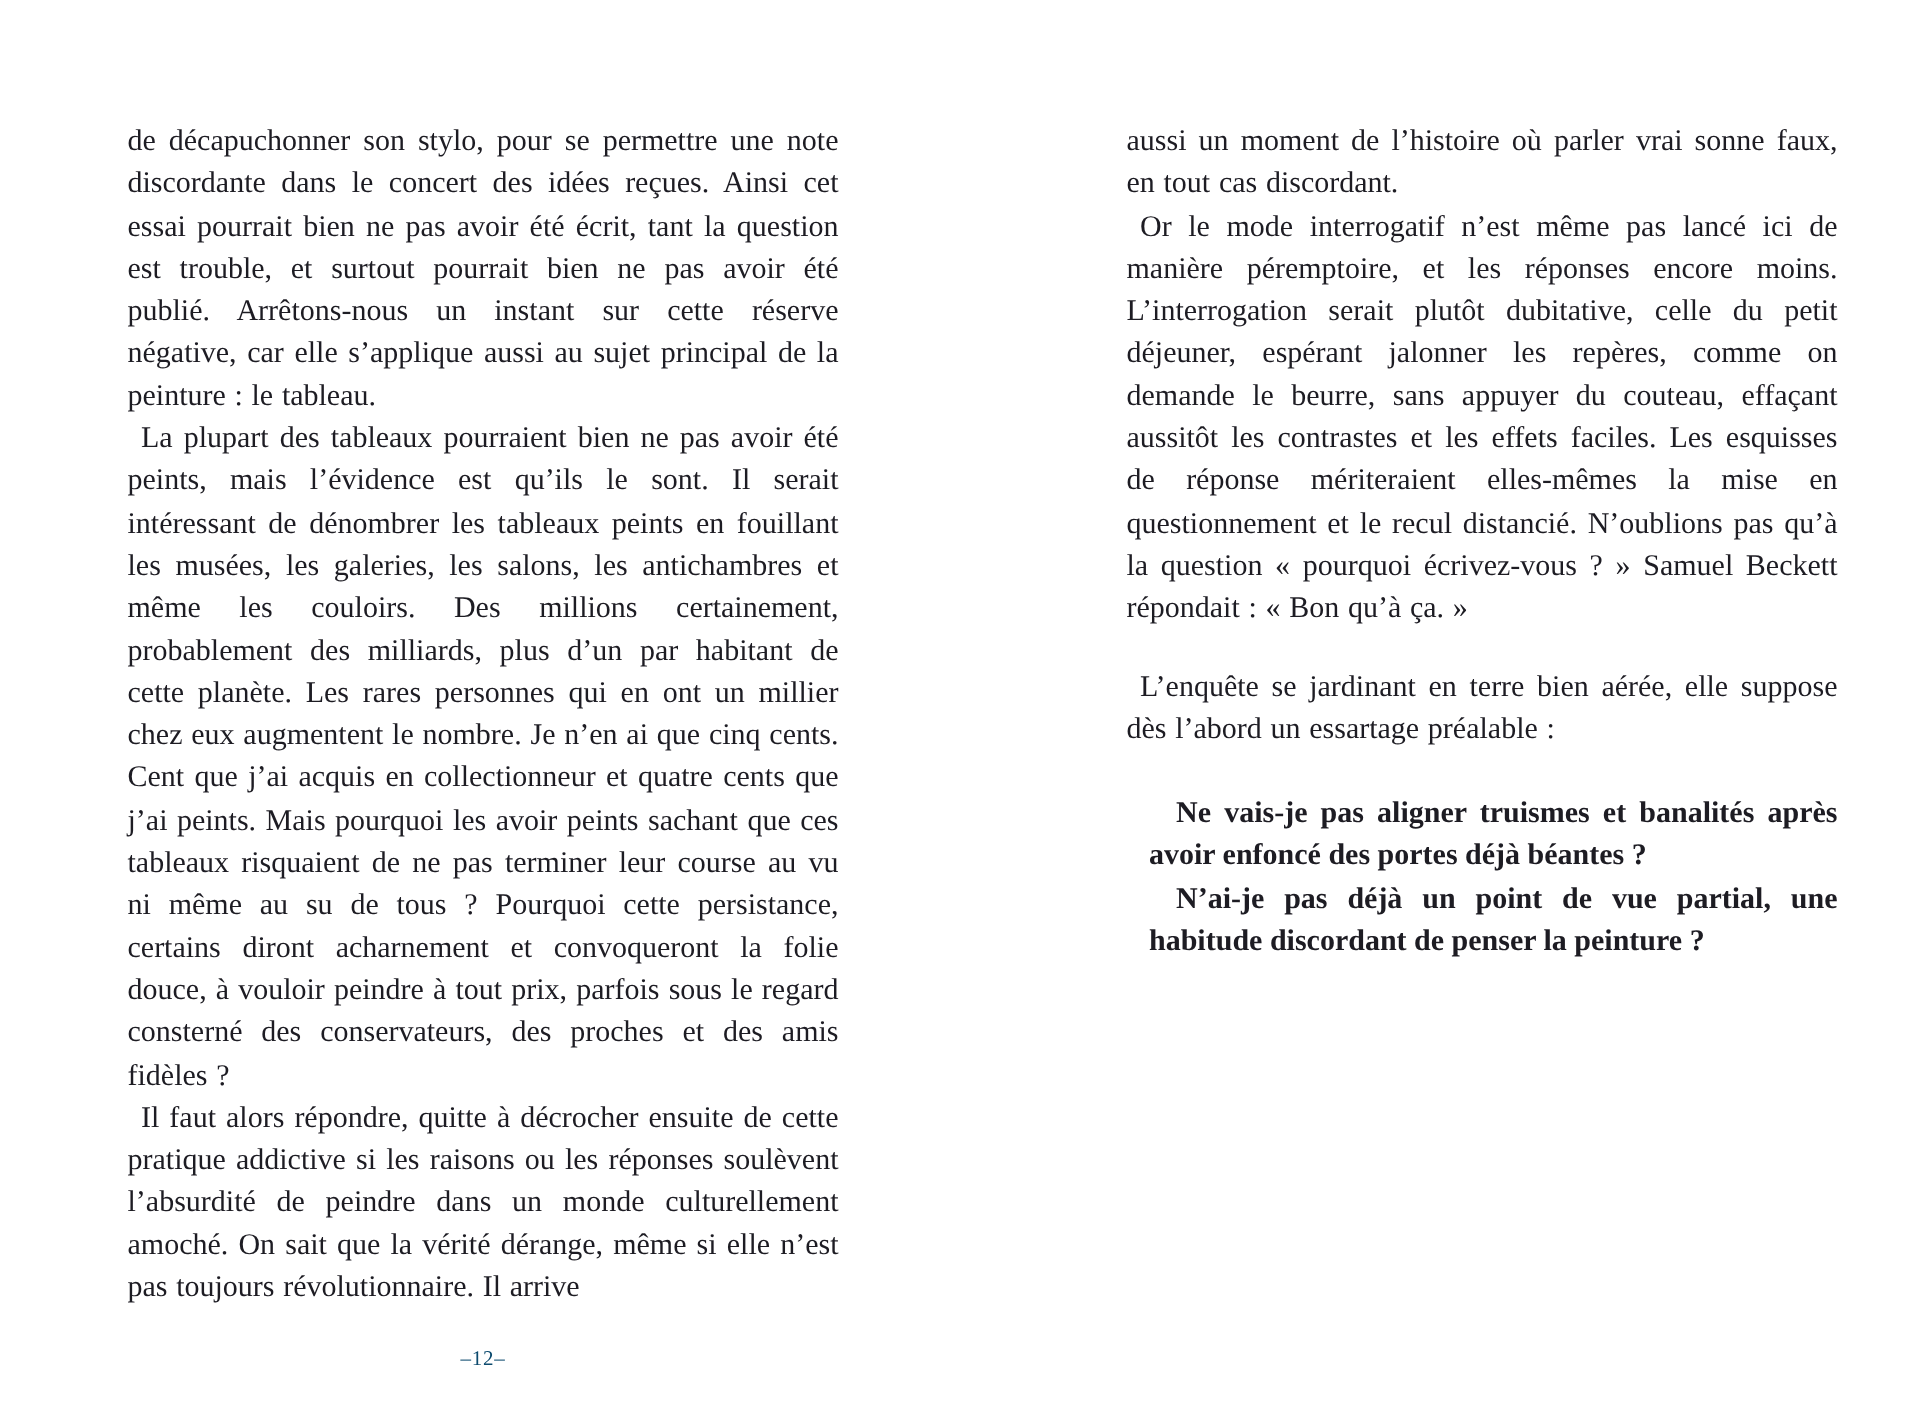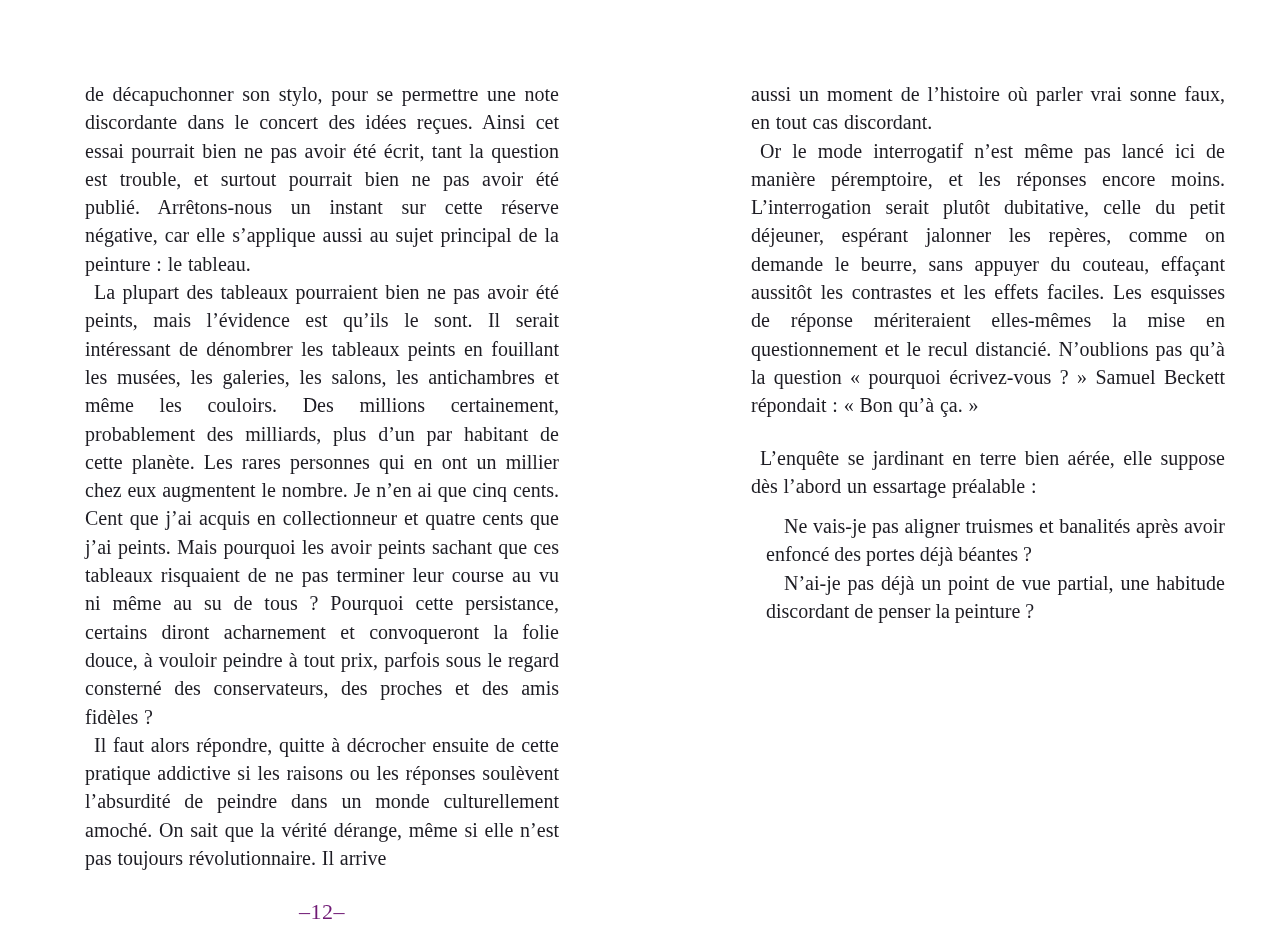--- a/index.html
+++ b/index.html
@@ -36,39 +36,40 @@
   p.para {
     margin: 0;
     text-align: justify;
     font-size: 20px;
     line-height: 28.3px;
     word-spacing: 0.04em;
   }
   p.indent { text-indent: 9px; }
   p.intro  { margin-top: 24px; }
   .questions {
-    margin-top: 12px;
+    margin-top: 28px;
     margin-left: 15px;
+    font-weight: bold;
   }
   p.question {
     margin: 0;
     text-align: justify;
     font-size: 20px;
     line-height: 28.3px;
     text-indent: 18px;
   }
   .folio {
     position: absolute;
     top: 899px;
     left: 0;
     right: 0;
     text-align: center;
-    font-size: 22px;
+    font-size: 14px;
     letter-spacing: 0.5px;
-    color: #701a75;
+    color: #0c4a6e;
   }
 </style>
 </head>
 <body>
 
 <div class="spread">
 
   <section class="page left">
     <div class="text-block">
       <p class="para">de décapuchonner son stylo, pour se permettre une note discordante dans le concert des idées reçues. Ainsi cet essai pourrait bien ne pas avoir été écrit, tant la question est trouble, et surtout pourrait bien ne pas avoir été publié. Arrêtons-nous un instant sur cette réserve négative, car elle s’applique aussi au sujet principal de la peinture : le tableau.</p>

